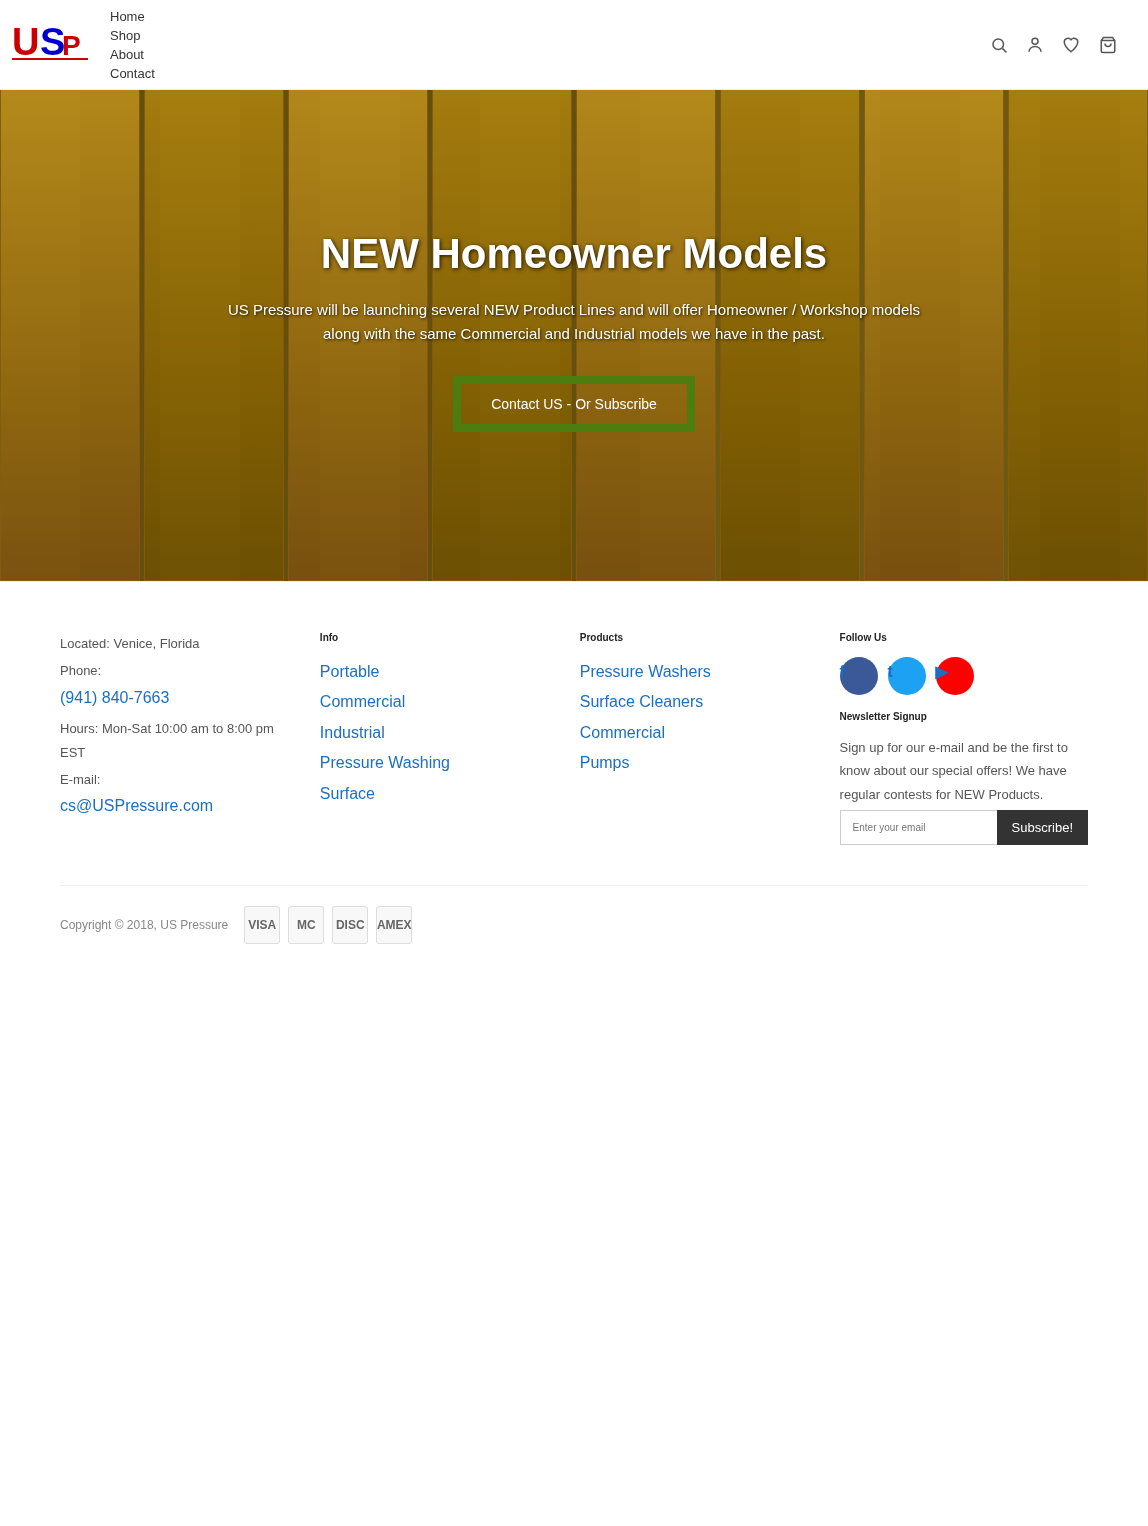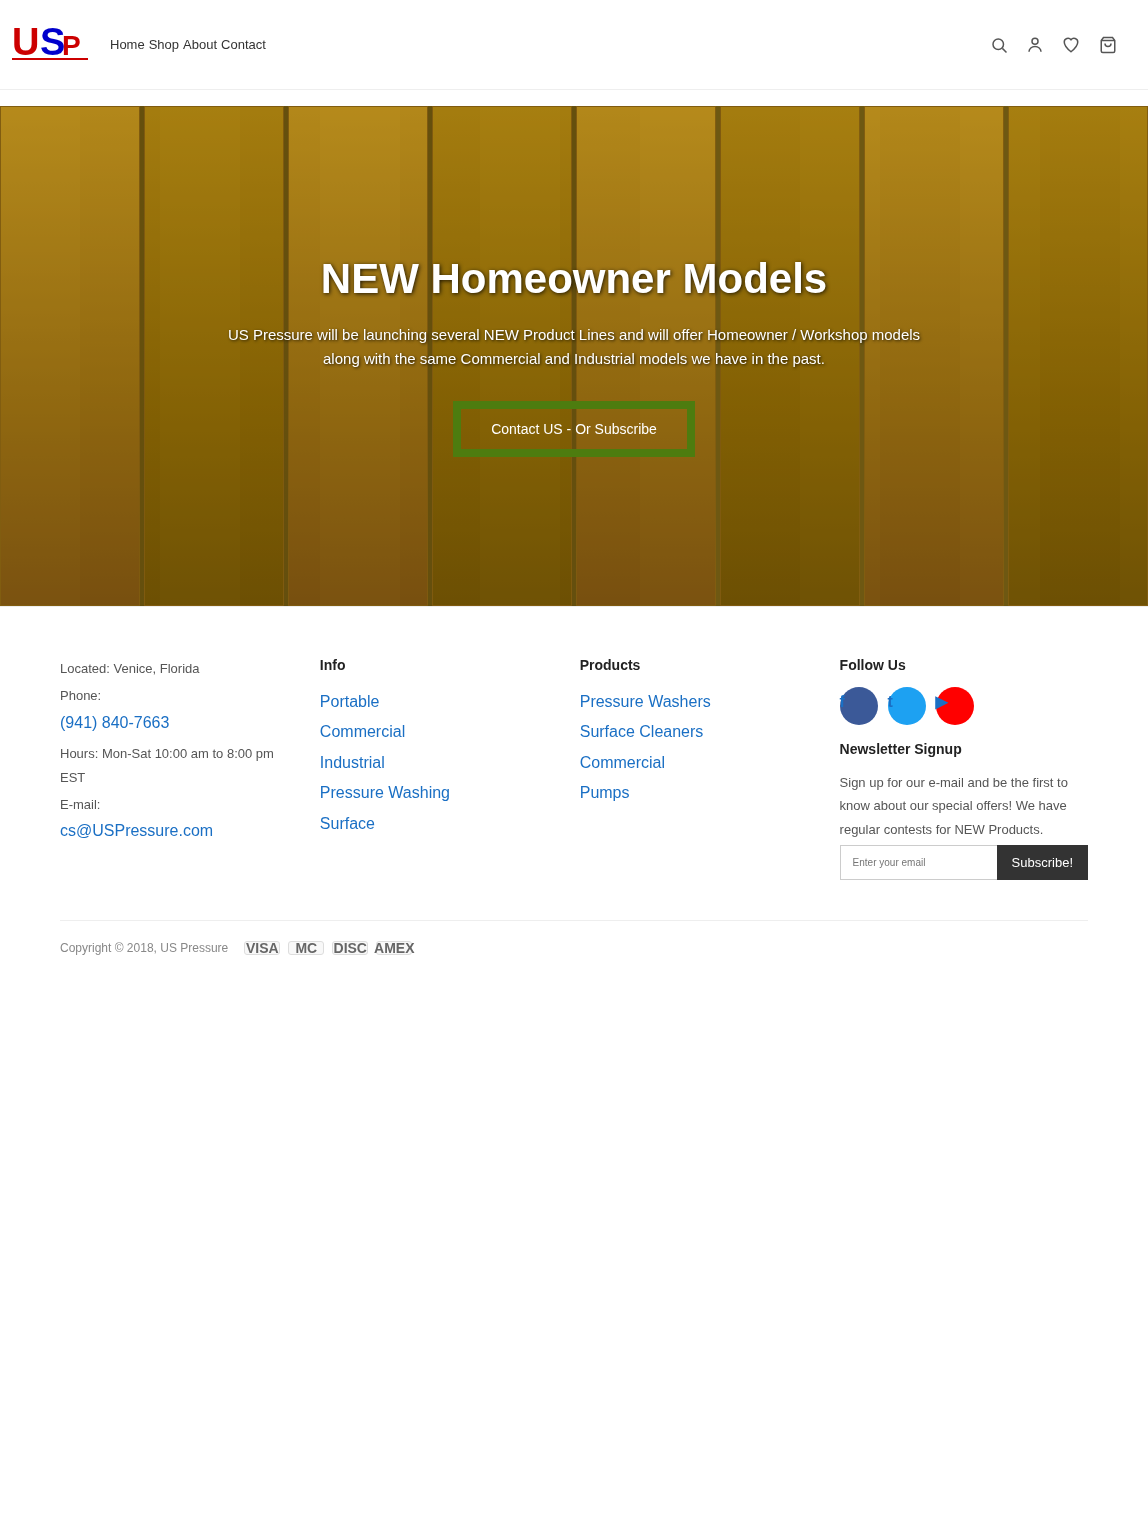--- a/index.html
+++ b/index.html
@@ -9,39 +9,39 @@
     nav {
       position: fixed; top: 0; left: 0; width: 100%; background: #fff;
       display: flex; align-items: center; z-index: 100;
       border-bottom: 1px solid #eee; height: 90px;
     }
     .nav-logo {
       width: 80px; height: 60px; margin-left: 10px; flex-shrink: 0;
     }
     .logo-svg { width: 100%; height: 100%; }
     .nav-links {
-      display: flex; flex-direction: row; margin-left: 20px;
+      display: flex; flex-direction: column; margin-left: 20px;
       justify-content: center; gap: 4px;
     }
     .nav-link {
       text-decoration: none; color: #333; font-size: 13px; font-weight: 500;
       cursor: pointer;
     }
     .nav-icons {
       margin-left: auto; display: flex; align-items: center; gap: 18px;
       margin-right: 30px;
     }
     .nav-icon-btn {
       background: none; border: none; cursor: pointer; color: #555;
       font-size: 18px; display: flex; align-items: center;
     }
 
     
     .hero {
-      margin-top: 106px;
+      margin-top: 81px;
       position: relative;
       width: 100%;
       height: 500px;
       background: #222;
       display: flex; align-items: center; justify-content: center;
       overflow: hidden;
     }
     .hero-bg {
       position: absolute; inset: 0;
       background: linear-gradient(rgba(0,0,0,0.45), rgba(0,0,0,0.45)),
@@ -78,21 +78,21 @@
 
     
     .footer {
       background: #fff; padding: 50px 60px 30px; border-top: 1px solid #eee;
     }
     .footer-grid {
       display: grid; grid-template-columns: 1fr 1fr 1fr 1fr; gap: 40px;
       margin-bottom: 40px;
     }
     .footer-section h4 {
-      font-size: 14px; font-weight: bold; margin-bottom: 14px; color: #222;
+      font-size: 10px; font-weight: bold; margin-bottom: 14px; color: #222;
     }
     .footer-section p, .footer-section .footer-info-line {
       font-size: 13px; color: #555; line-height: 1.8; margin-bottom: 4px;
     }
     .footer-section a {
       display: block; font-size: 16px; color: #1a6fc4; text-decoration: none;
       line-height: 1.9;
     }
     .footer-phone { color: #1a6fc4; }
 
@@ -120,23 +120,23 @@
       white-space: nowrap;
     }
 
     .footer-bottom {
       border-top: 1px solid #eee; padding-top: 20px;
       display: flex; align-items: center; gap: 16px;
     }
     .footer-copyright { font-size: 12px; color: #888; }
     .payment-icons { display: flex; gap: 8px; }
     .payment-icon {
-      width: 36px; height: 14px; border: 1px solid #ddd; border-radius: 3px;
+      width: 36px; height: 38px; border: 1px solid #ddd; border-radius: 3px;
       background: #f8f8f8; display: flex; align-items: center; justify-content: center;
-      font-size: 14px; color: #666; font-weight: bold;
+      font-size: 12px; color: #666; font-weight: bold;
     }
 
     
     html { scroll-behavior: smooth; }
   </style>
 </head>
 <body>
 
 <nav>
   <div class="nav-logo">

